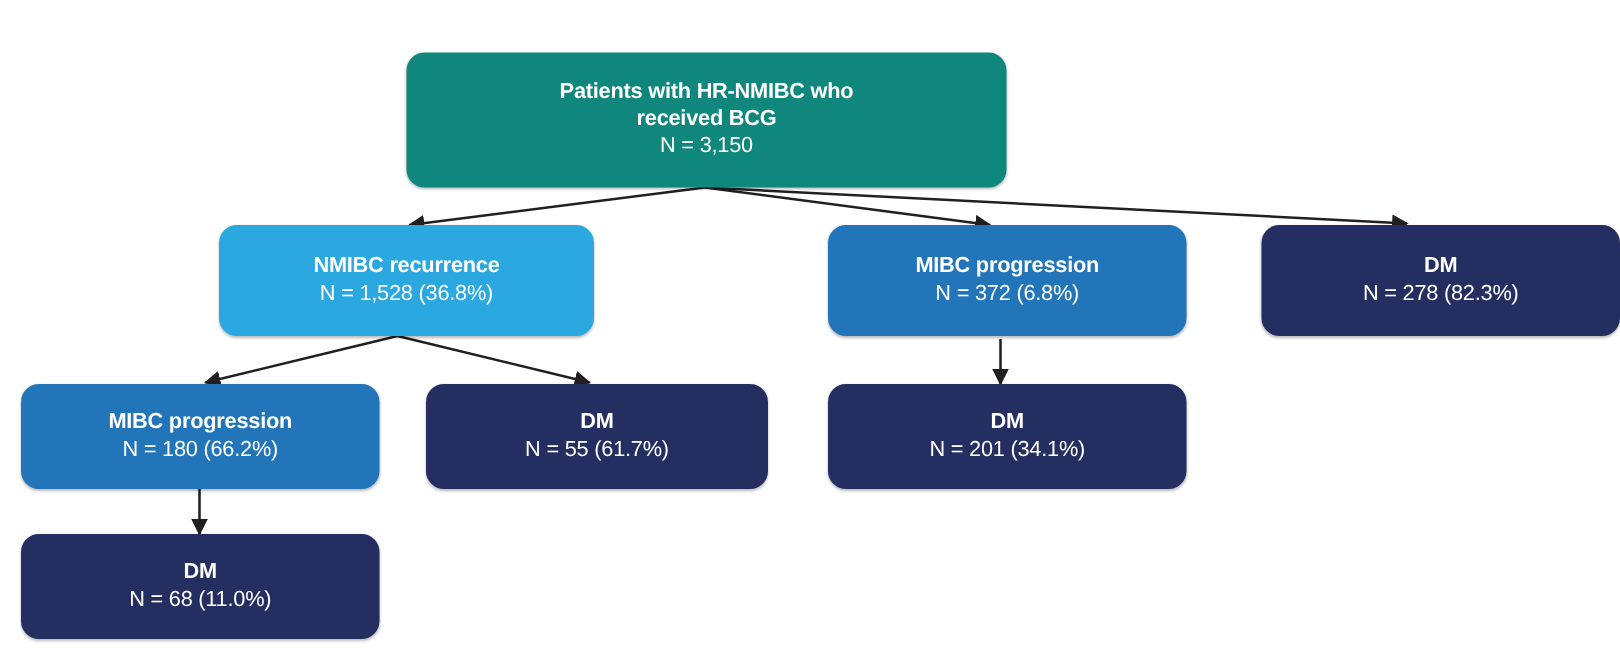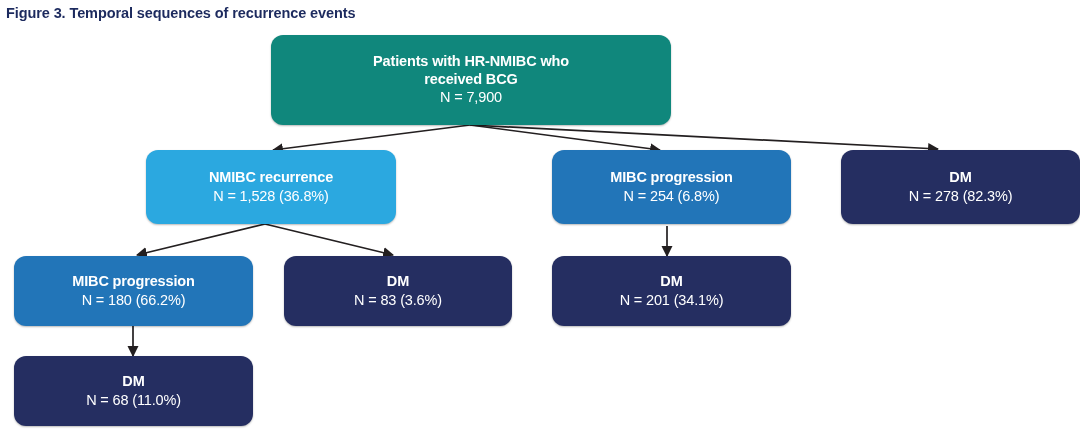--- a/index.html
+++ b/index.html
@@ -30,21 +30,20 @@
   }
   .node .label { font-weight:bold; font-size:14.5px; letter-spacing:-0.15px; }
   .node .count { font-weight:normal; font-size:14.5px; letter-spacing:-0.15px; margin-top:1px; }
   .node .label.l2 { display:block; }
 </style>
 </head>
 <body>
 
 <div id="figure-root">
 
-  <div id="figure-title">Figure 3. Temporal sequences of recurrence events</div>
 
   <svg id="edges" viewBox="0 0 1080 437" xmlns="http://www.w3.org/2000/svg">
     <defs>
       <marker id="ah" viewBox="0 0 10 10" refX="9" refY="5" markerWidth="6.5" markerHeight="6.5" orient="auto-start-reverse">
         <path d="M 0 0 L 10 5 L 0 10 z" fill="#231f20"></path>
       </marker>
     </defs>
     <g stroke="#231f20" stroke-width="1.7" fill="none" marker-end="url(#ah)">
       <line x1="470" y1="125" x2="273" y2="150"></line>
       <line x1="470" y1="125" x2="660" y2="150"></line>
@@ -52,46 +51,46 @@
       <line x1="265" y1="224" x2="137" y2="255"></line>
       <line x1="265" y1="224" x2="393" y2="255"></line>
       <line x1="667" y1="226" x2="667" y2="256"></line>
       <line x1="133" y1="326" x2="133" y2="356"></line>
     </g>
   </svg>
 
   <div class="node" style="left:271px; top:35px; width:400px; height:90px; background:#10877C;">
     <span class="label l2">Patients with HR-NMIBC who</span>
     <span class="label l2">received BCG</span>
-    <span class="count">N = 7,900</span>
+    <span class="count">N = 3,150</span>
   </div>
 
   <div class="node" style="left:146px; top:150px; width:250px; height:74px; background:#2BA8E0;">
     <span class="label">NMIBC recurrence</span>
     <span class="count">N = 1,528 (36.8%)</span>
   </div>
 
   <div class="node" style="left:552px; top:150px; width:239px; height:74px; background:#2275B8;">
     <span class="label">MIBC progression</span>
-    <span class="count">N = 254 (6.8%)</span>
+    <span class="count">N = 372 (6.8%)</span>
   </div>
 
   <div class="node" style="left:841px; top:150px; width:239px; height:74px; background:#252E61;">
     <span class="label">DM</span>
     <span class="count">N = 278 (82.3%)</span>
   </div>
 
   <div class="node" style="left:14px; top:256px; width:239px; height:70px; background:#2275B8;">
     <span class="label">MIBC progression</span>
     <span class="count">N = 180 (66.2%)</span>
   </div>
 
   <div class="node" style="left:284px; top:256px; width:228px; height:70px; background:#252E61;">
     <span class="label">DM</span>
-    <span class="count">N = 83 (3.6%)</span>
+    <span class="count">N = 55 (61.7%)</span>
   </div>
 
   <div class="node" style="left:552px; top:256px; width:239px; height:70px; background:#252E61;">
     <span class="label">DM</span>
     <span class="count">N = 201 (34.1%)</span>
   </div>
 
   <div class="node" style="left:14px; top:356px; width:239px; height:70px; background:#252E61;">
     <span class="label">DM</span>
     <span class="count">N = 68 (11.0%)</span>

